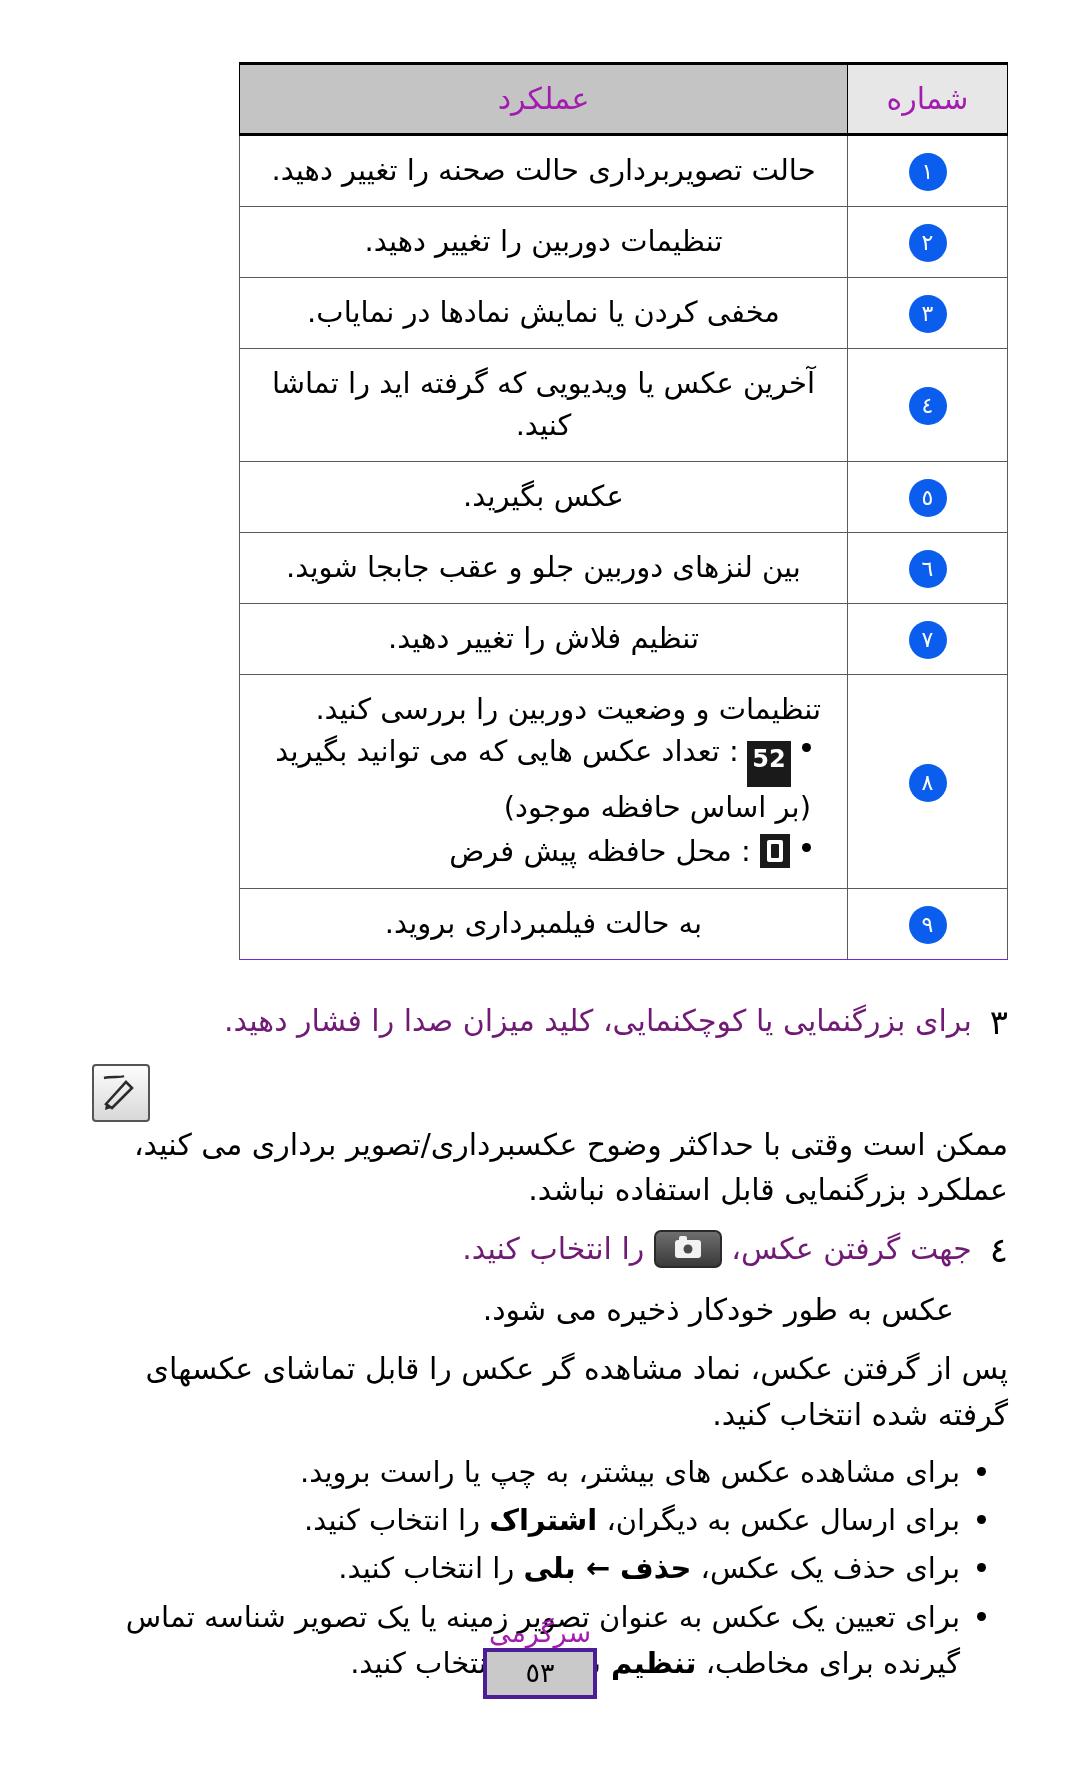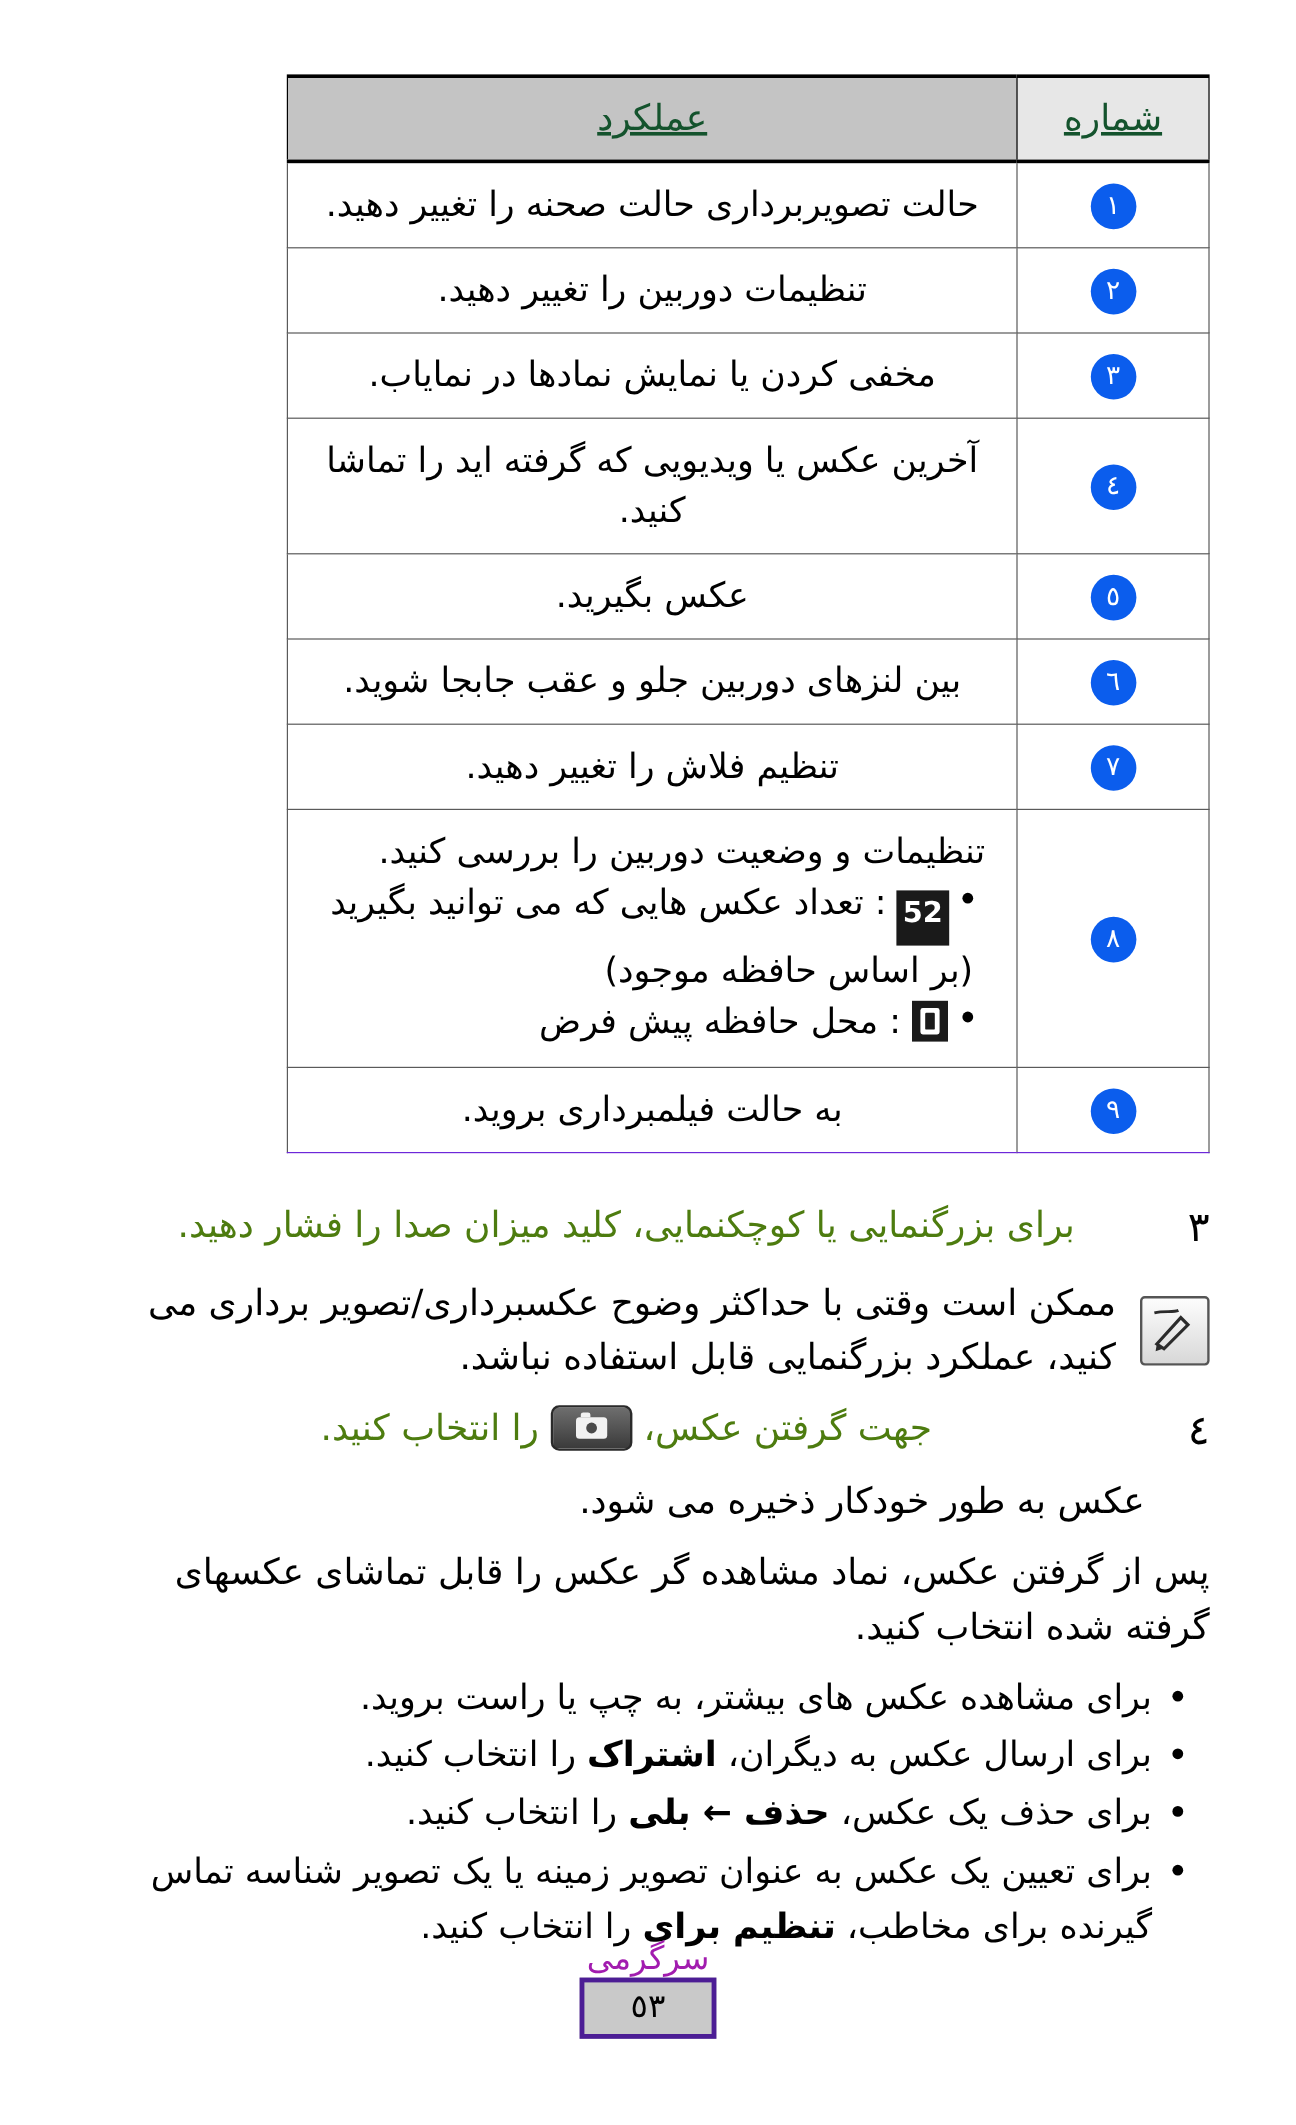--- a/index.html
+++ b/index.html
@@ -38,22 +38,21 @@
   table.fn-table thead th {
     font-weight: normal;
     font-size: 30px;
     line-height: 1.2;
     padding: 16px 26px 16px 26px;
     border: 1px solid #000;
     border-top: 3px solid #000;
     border-bottom: 3px solid #000;
     text-align: center;
     vertical-align: middle;
-    color: #14532d;
-    text-decoration: underline;
+    color: #a21caf;
   }
   th.th-num {
     background: #e7e7e7;
   }
   th.th-fn {
     background: #c4c4c4;
     text-align: center;
   }
 
   table.fn-table td {
@@ -215,28 +214,29 @@
     flex: 0 0 auto;
     font-size: 34px;
     line-height: 1.45;
     padding-left: 18px;
     color: #000;
   }
   .step-text {
     flex: 1 1 auto;
     font-size: 30px;
     line-height: 1.5;
-    text-align: center;
-    color: #4d7c0f;
+    text-align: right;
+    color: #701a75;
   }
 
   
   .note {
     display: flex;
-    align-items: center;
+    flex-direction: column;
+    align-items: flex-end;
     margin: 16px 0 14px 0;
     padding-right: 0;
   }
   .note-icon {
     flex: 0 0 auto;
     width: 58px;
     height: 58px;
     border: 2px solid #555;
     border-radius: 4px;
     background: linear-gradient(#fdfdfd, #d8d8d8);

